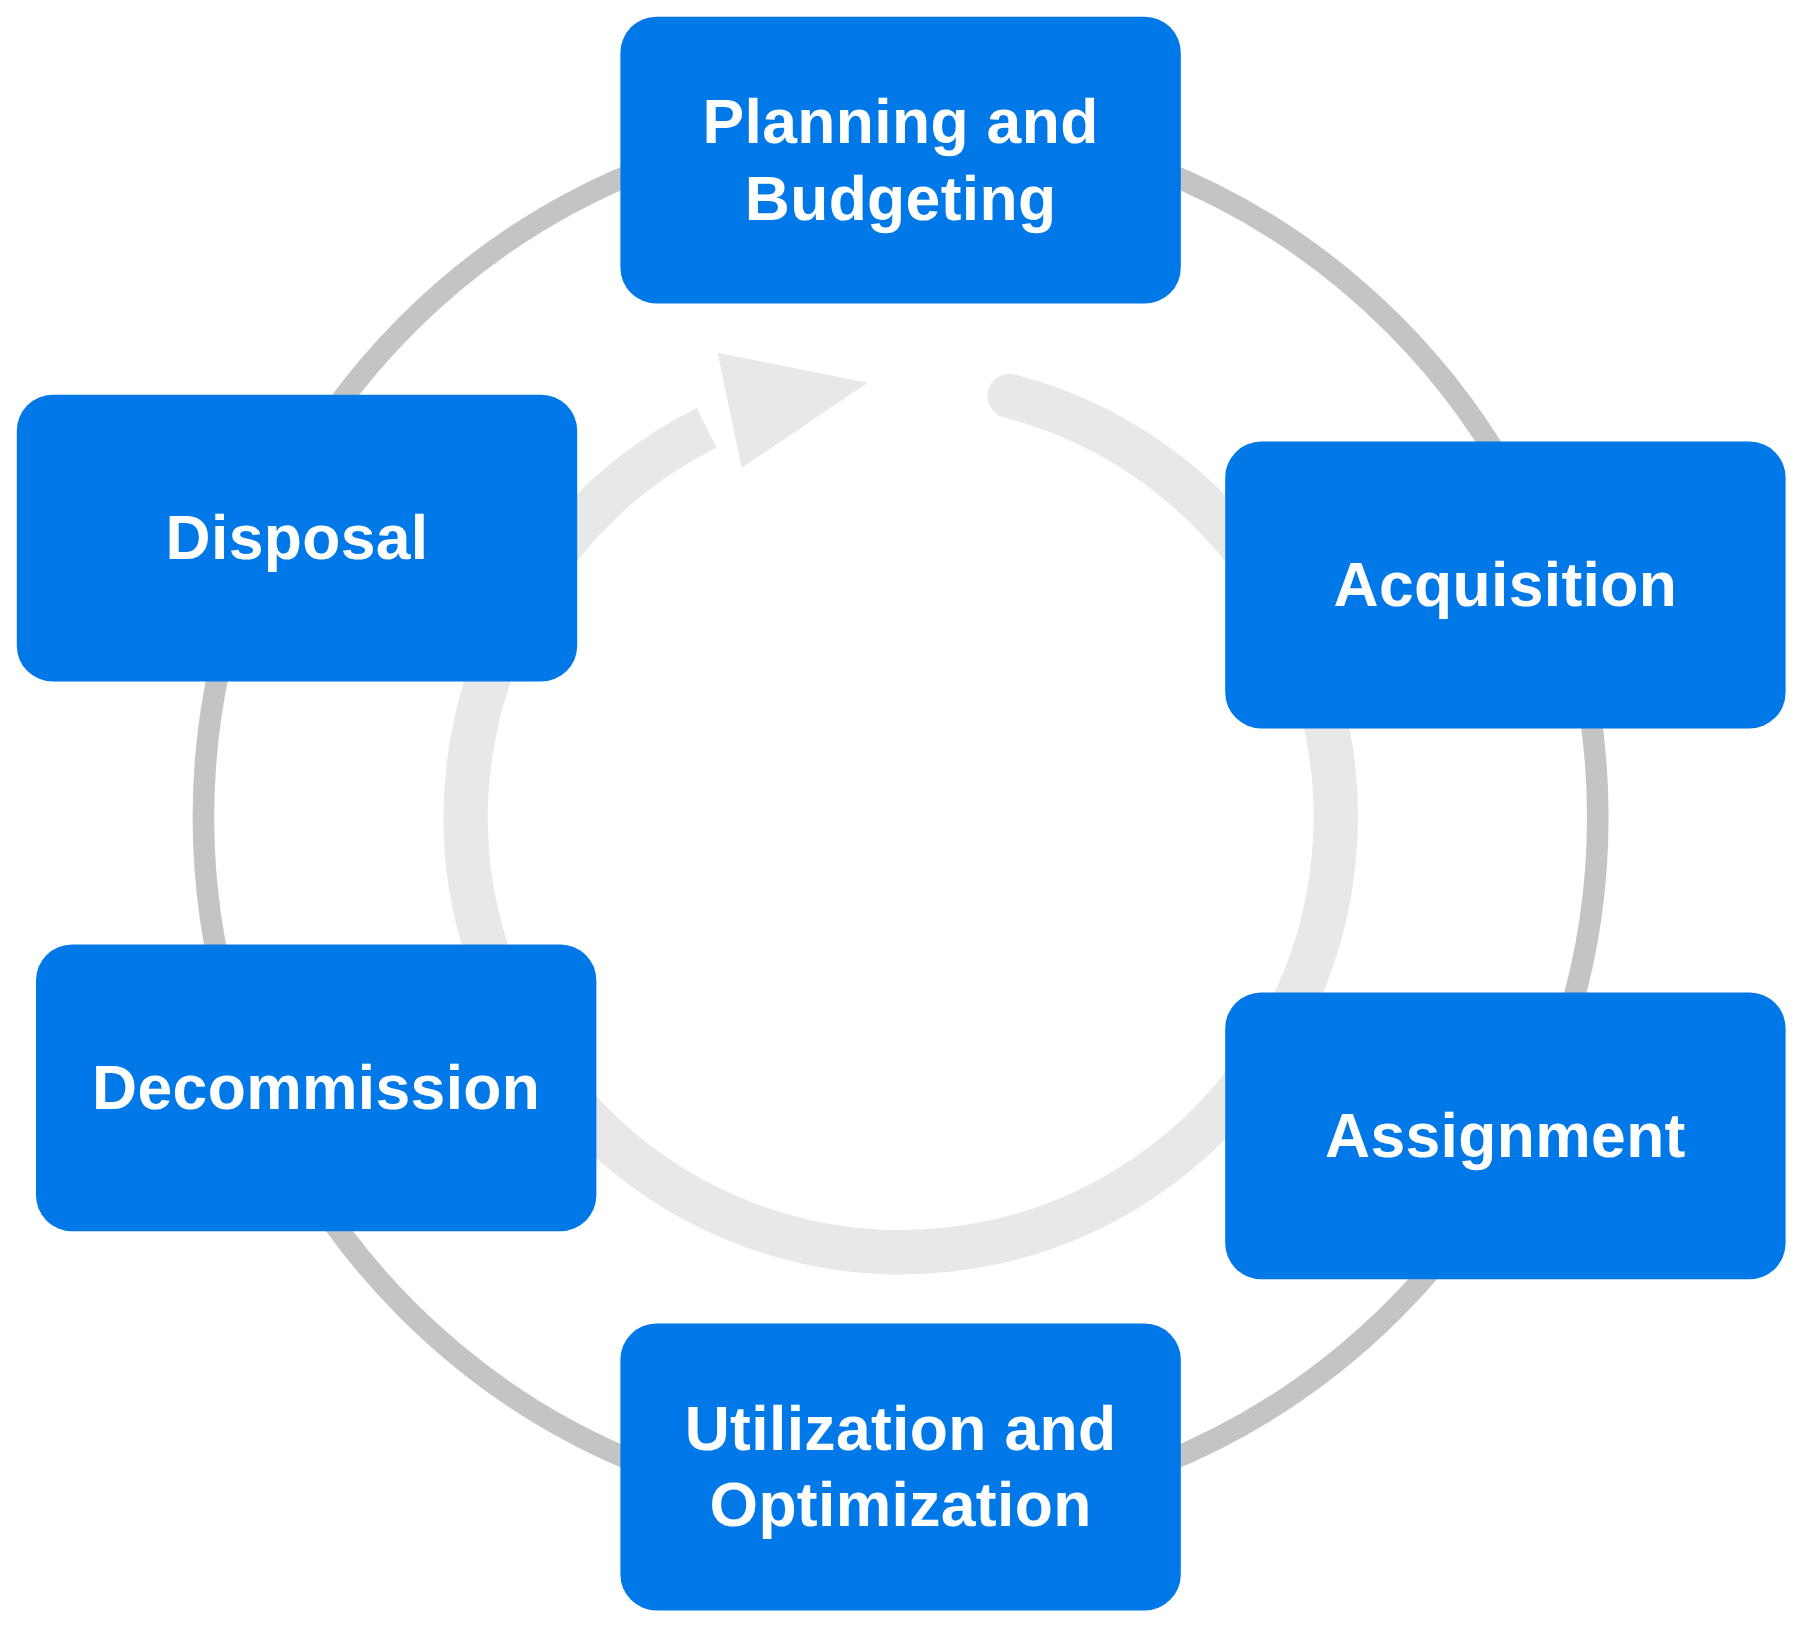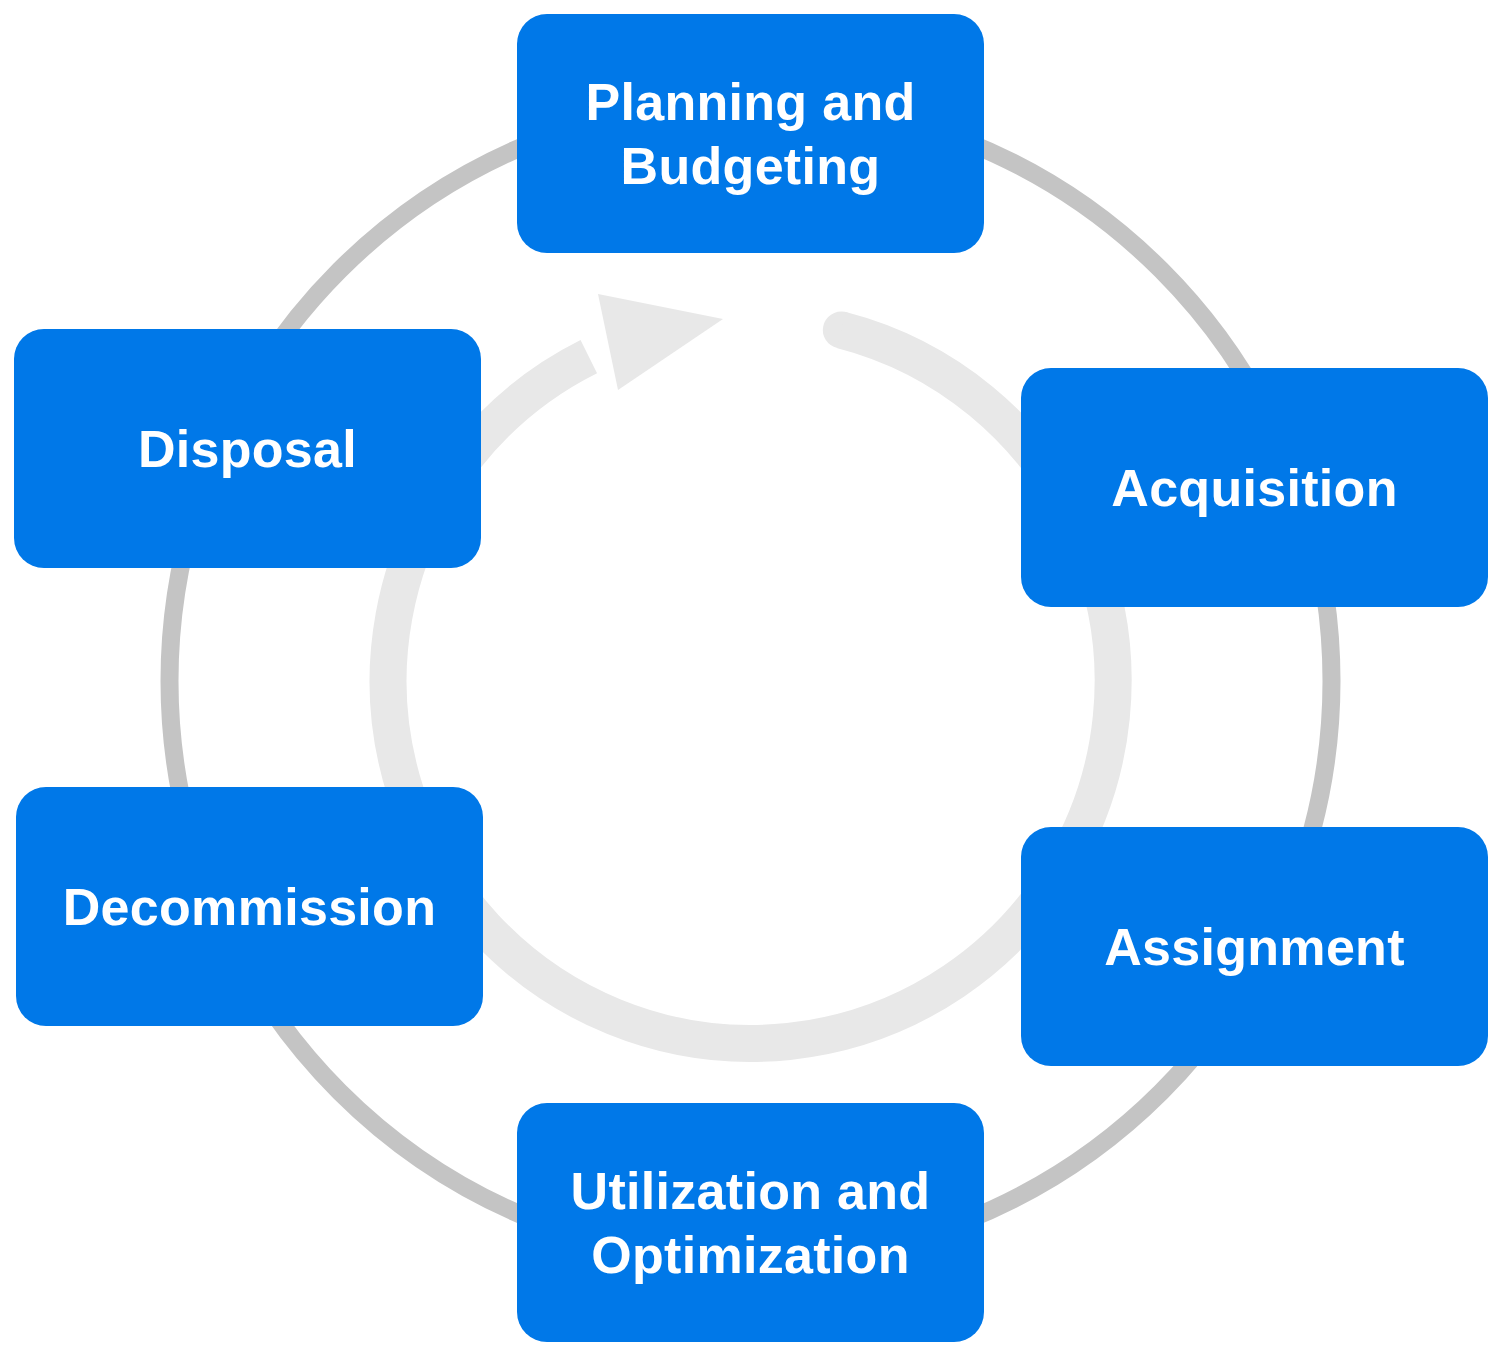--- a/index.html
+++ b/index.html
@@ -40,21 +40,21 @@
       font-weight: bold;
       font-size: 52px;
       line-height: 64px;
       letter-spacing: 0.3px;
       color: #ffffff;
     }
     #stage-0 { left: 517px; top: 14px; }
     #stage-1 { left: 1021px; top: 329px; margin-top: 39px; }
     #stage-2 { left: 1021px; top: 787px; }
     #stage-3 { left: 517px; top: 1103px; }
-    #stage-4 { left: 16px; top: 787px; }
+    #stage-4 { left: 30px; top: 787px; }
     #stage-5 { left: 14px; top: 329px; }
   </style>
 </head>
 <body>
 
 <svg id="diagram-canvas" xmlns="http://www.w3.org/2000/svg" width="1500" height="1356" viewBox="0 0 1500 1356">
   <circle id="outer-ring" cx="750.5" cy="681" r="581" fill="none" stroke="#c4c4c4" stroke-width="18"></circle>
   <g>
     <circle cx="841.3" cy="330.0" r="18.5" fill="#e8e8e8"></circle>
       <path id="inner-arc" fill="none" stroke="#e8e8e8" stroke-width="37" stroke-linecap="butt" d="M 841.3 330.0 A 362.5 362.5 0 1 1 588.8 356.6"></path>

